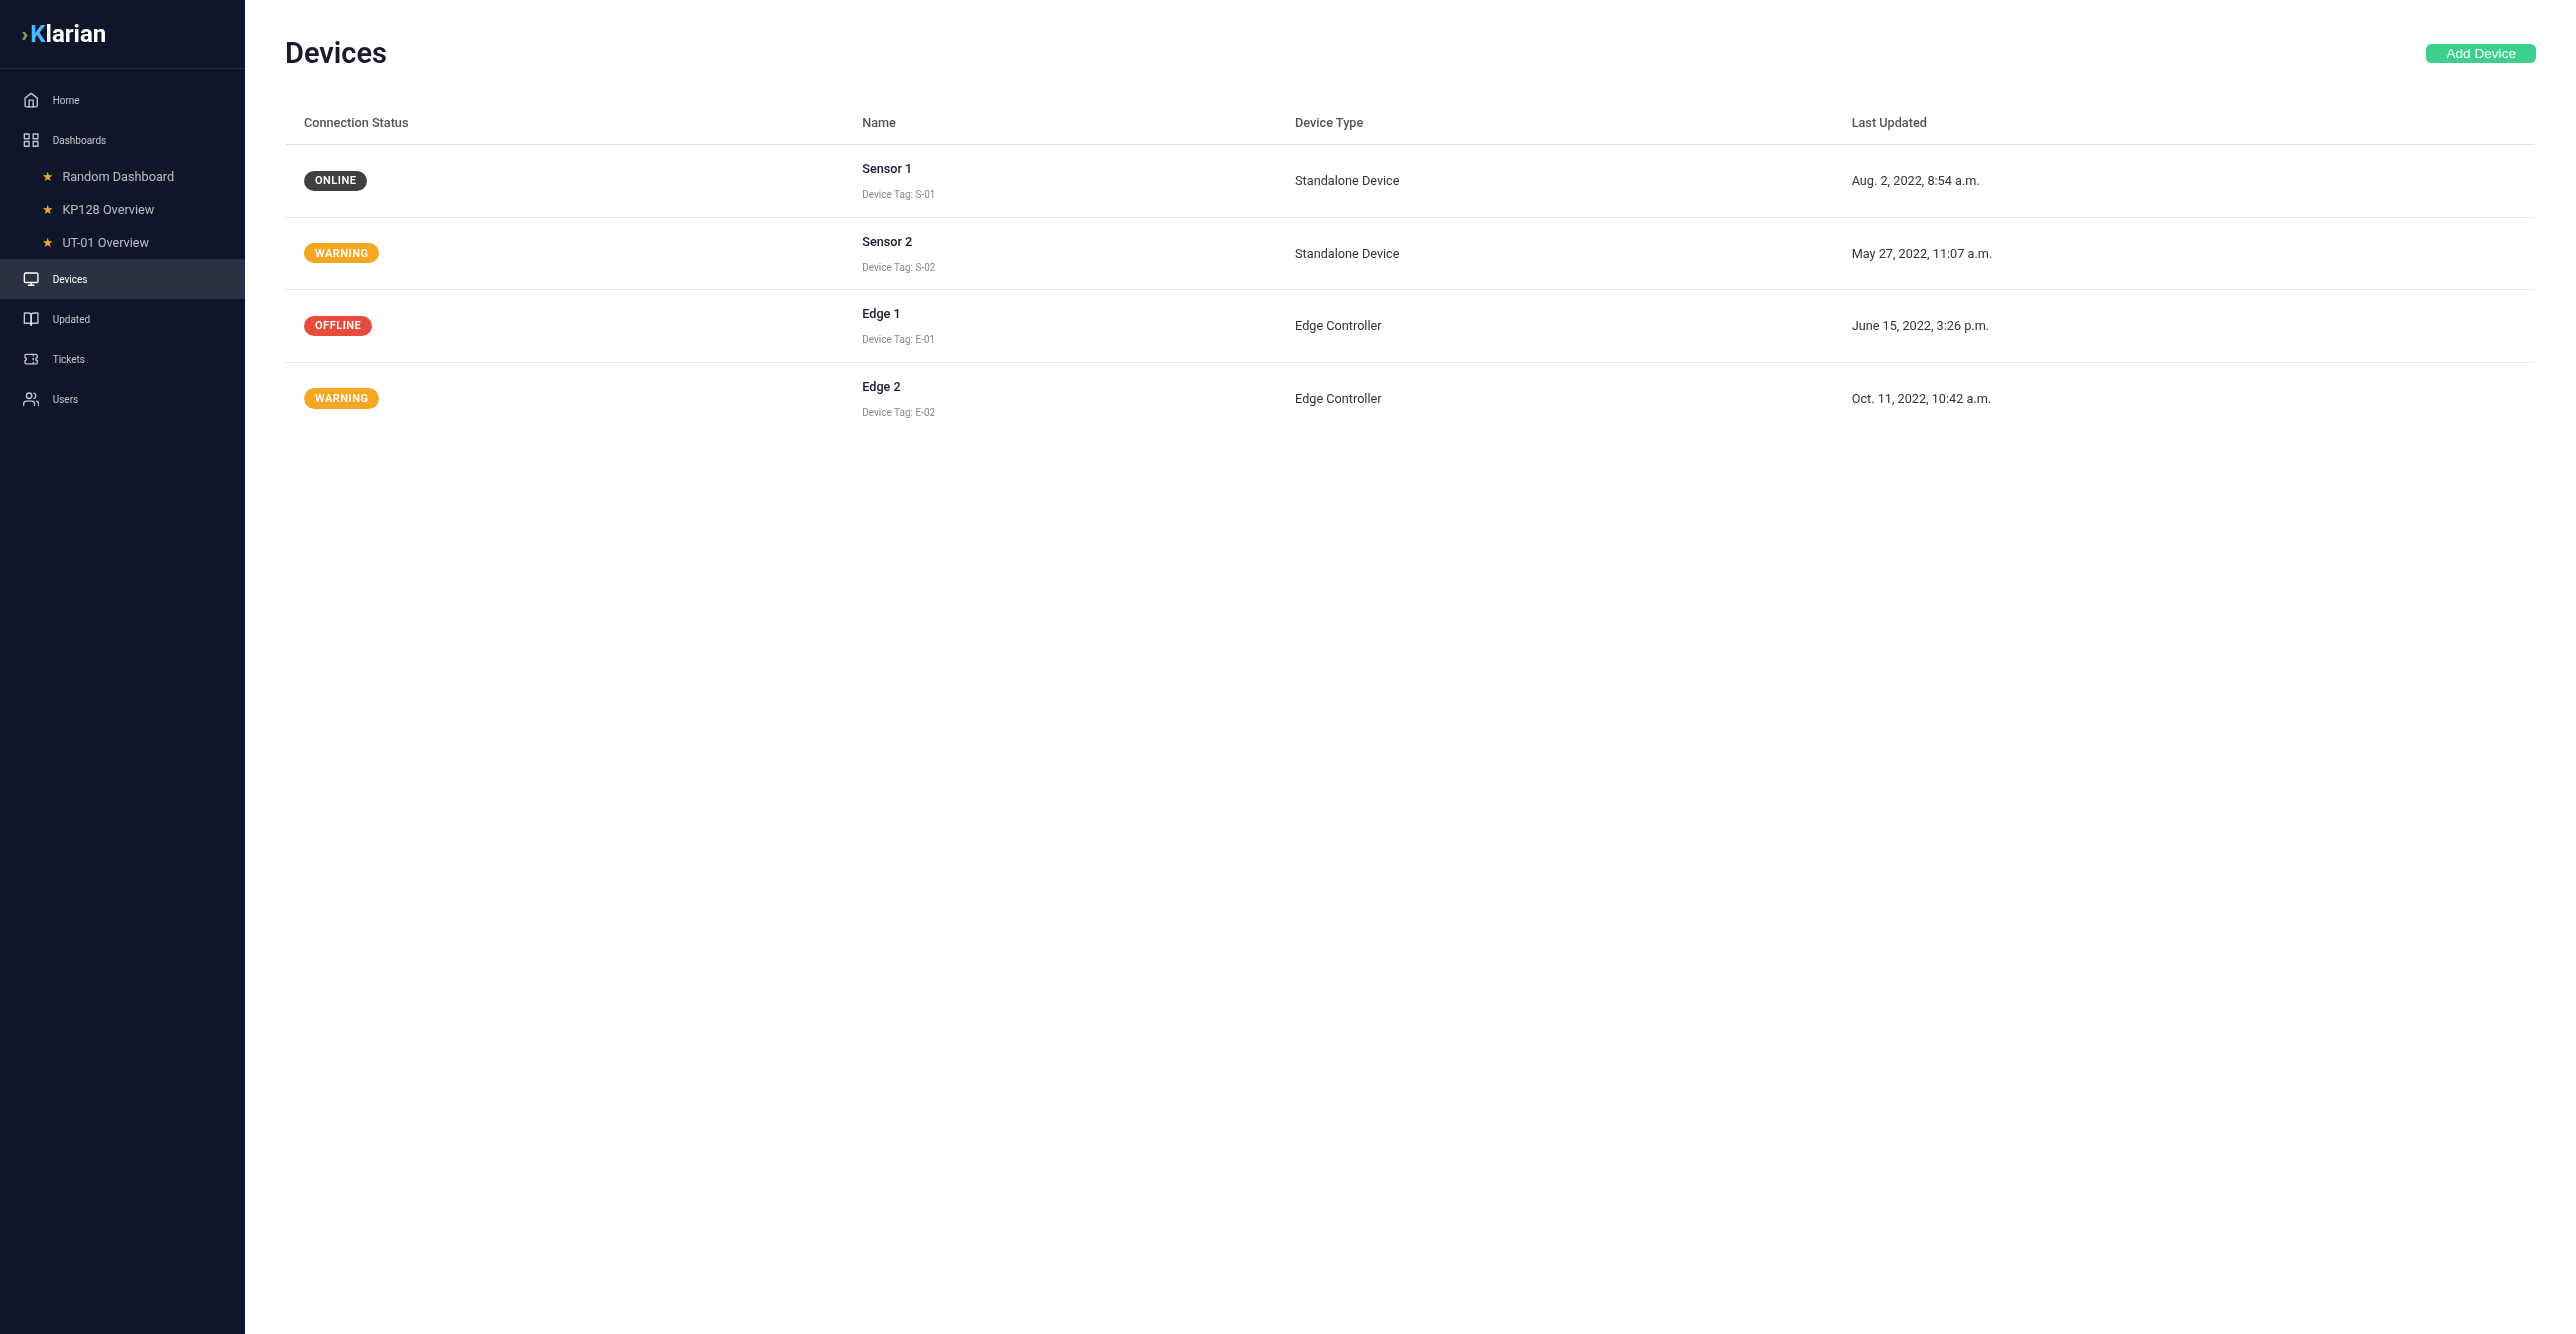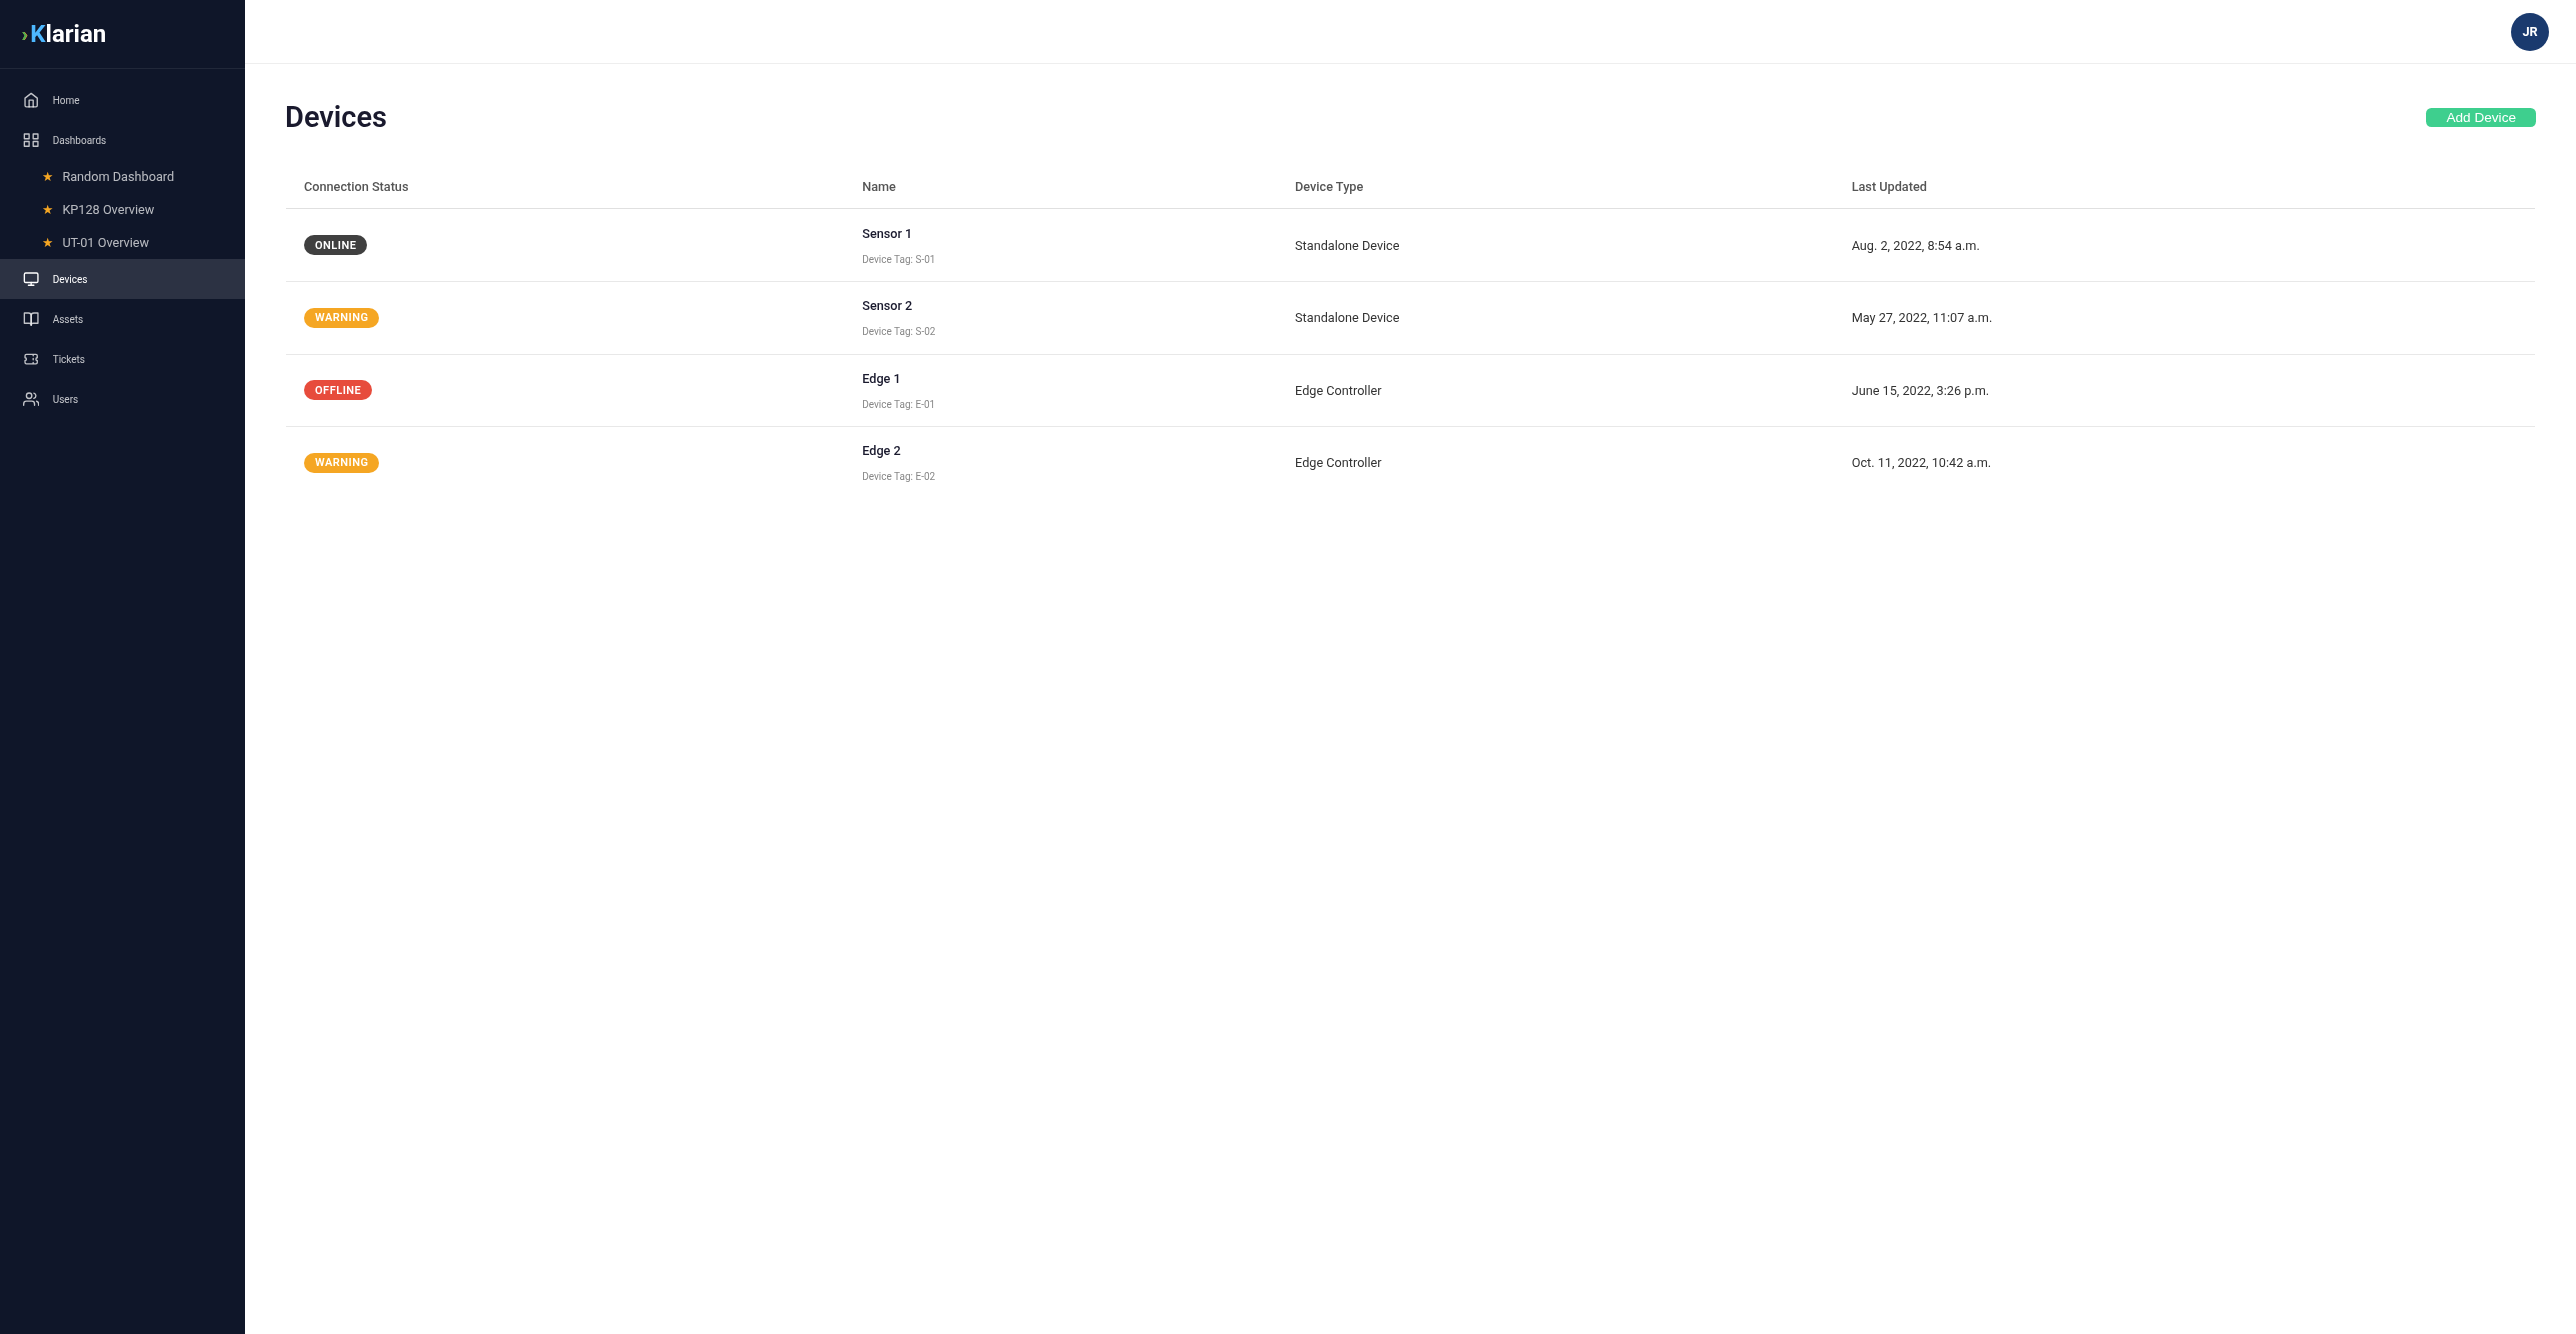--- a/index.html
+++ b/index.html
@@ -233,21 +233,21 @@
       <span class="nav-label">Devices</span>
     </div>
 
     <div class="nav-item">
       <span class="nav-icon">
         <svg width="16.3" height="16.3" viewBox="0 0 24 24" fill="none" stroke="currentColor" stroke-width="2" stroke-linecap="round" stroke-linejoin="round">
           <path d="M2 3h6a4 4 0 0 1 4 4v14a3 3 0 0 0-3-3H2z"></path>
             <path d="M22 3h-6a4 4 0 0 0-4 4v14a3 3 0 0 1 3-3h7z"></path>
         </svg>
       </span>
-      <span class="nav-label">Assets</span>
+      <span class="nav-label">Updated</span>
     </div>
 
     <div class="nav-item">
       <span class="nav-icon">
         <svg width="16.3" height="16.3" viewBox="0 0 24 24" fill="none" stroke="currentColor" stroke-width="2" stroke-linecap="round" stroke-linejoin="round">
           <path d="M15 5v2M15 11v2M15 17v2M5 5h14a2 2 0 0 1 2 2v3a2 2 0 0 0 0 4v3a2 2 0 0 1-2 2H5a2 2 0 0 1-2-2v-3a2 2 0 0 0 0-4V7a2 2 0 0 1 2-2z"></path>
         </svg>
       </span>
       <span class="nav-label">Tickets</span>
     </div>
@@ -261,23 +261,20 @@
             <path d="M16 3.13a4 4 0 0 1 0 7.75"></path>
         </svg>
       </span>
       <span class="nav-label">Users</span>
     </div>
 
   </nav>
 </aside>
 
 <main class="main">
-  <div class="topbar">
-    <div class="avatar">JR</div>
-  </div>
 
   <div class="content">
     <div class="page-header">
       <h1 class="page-title">Devices</h1>
       <button class="btn-add-device">Add Device</button>
     </div>
 
     <table class="devices-table">
       <thead>
         <tr>

